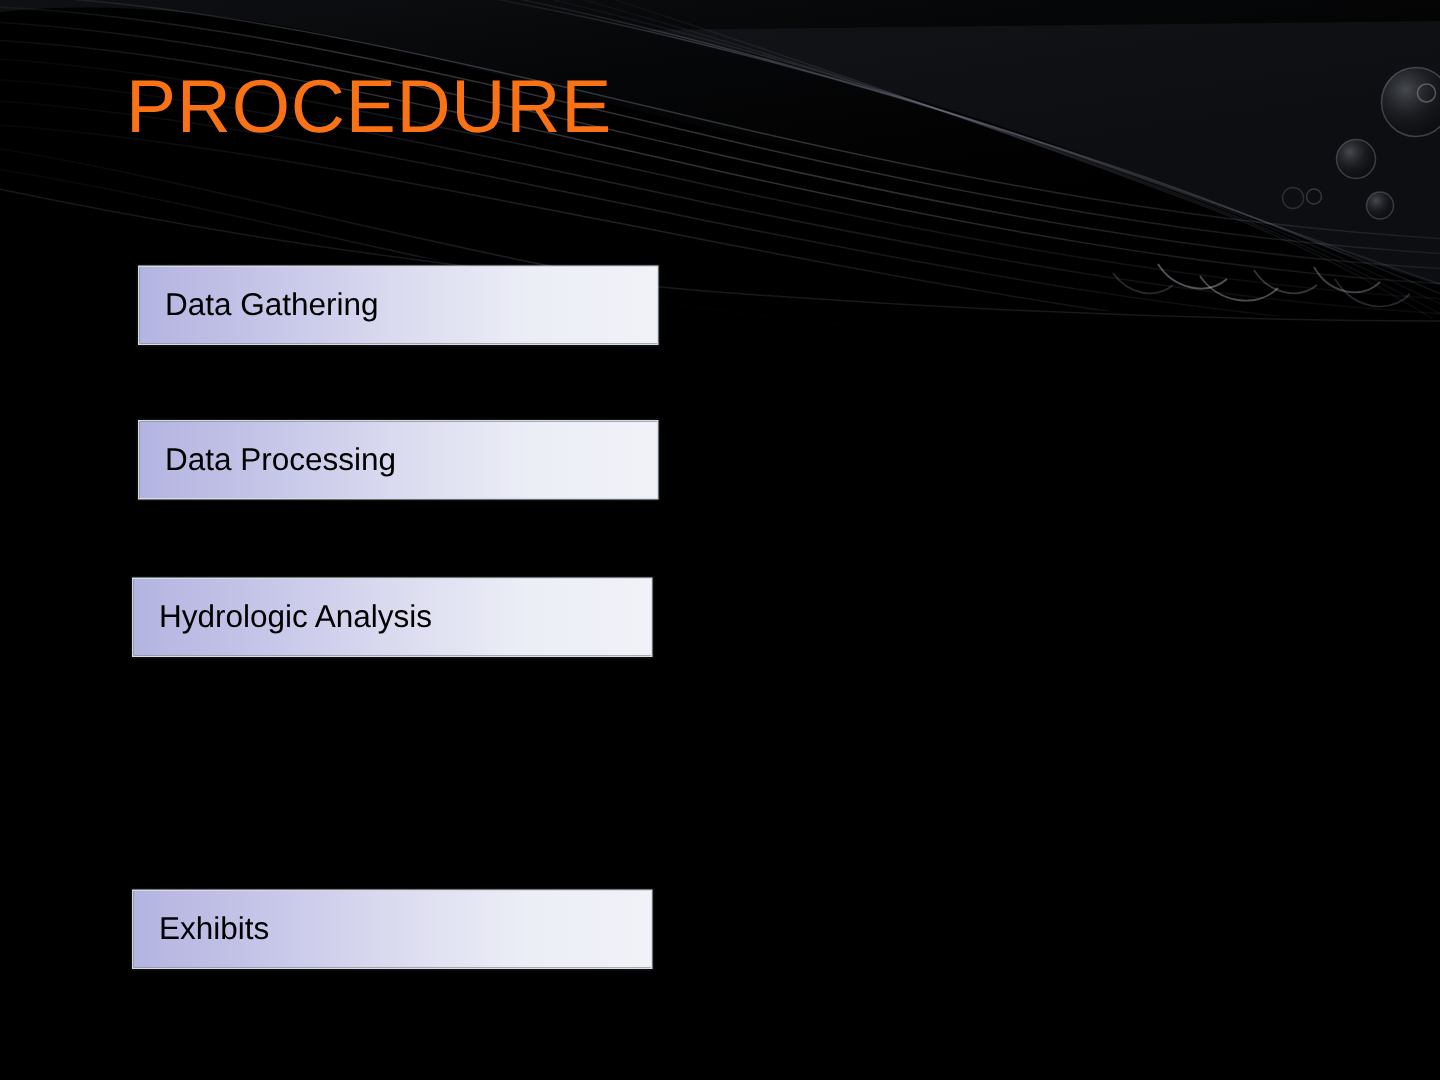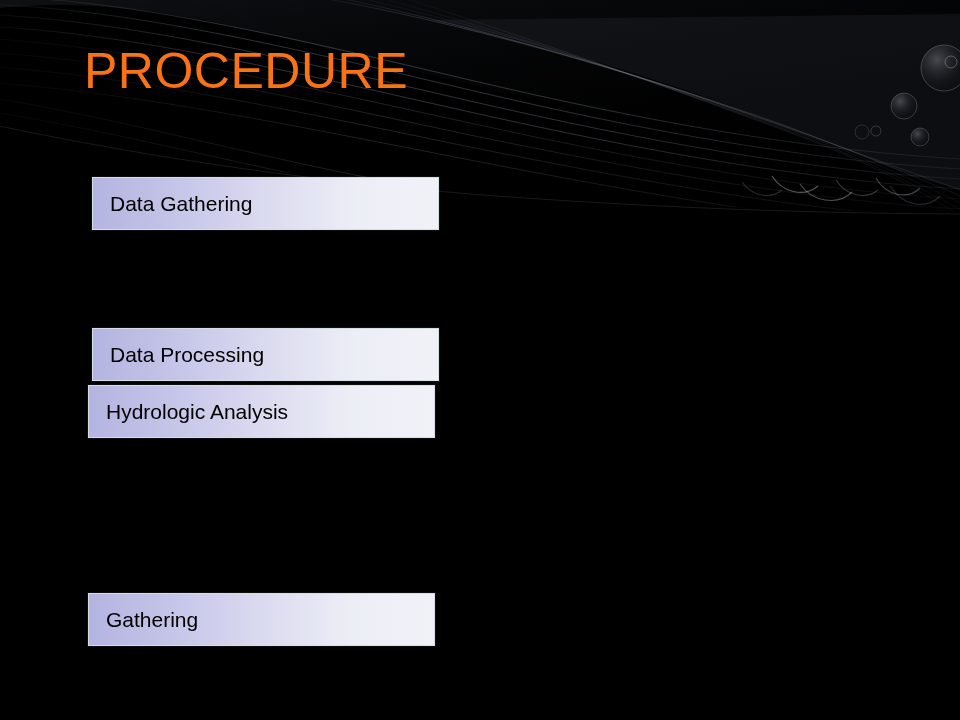--- a/index.html
+++ b/index.html
@@ -142,27 +142,27 @@
   </svg>
 
   <div id="slide-title">PROCEDURE</div>
 
   <div id="step-list">
 
     <div class="step-box" style="left:92px; top:177px; width:347px;">
       <span class="step-label">Data Gathering</span>
     </div>
 
-    <div class="step-box" style="left:92px; top:280px; width:347px;margin-top:48px;">
+    <div class="step-box" style="left:92px; top:280px; width:347px;">
       <span class="step-label">Data Processing</span>
     </div>
 
     <div class="step-box" style="left:88px; top:385px; width:347px;text-align:center;">
       <span class="step-label">Hydrologic Analysis</span>
     </div>
 
 
     <div class="step-box" style="left:88px; top:593px; width:347px;">
-      <span class="step-label">Gathering</span>
+      <span class="step-label">Exhibits</span>
     </div>
 
   </div>
 </div>
 
 </body></html>

